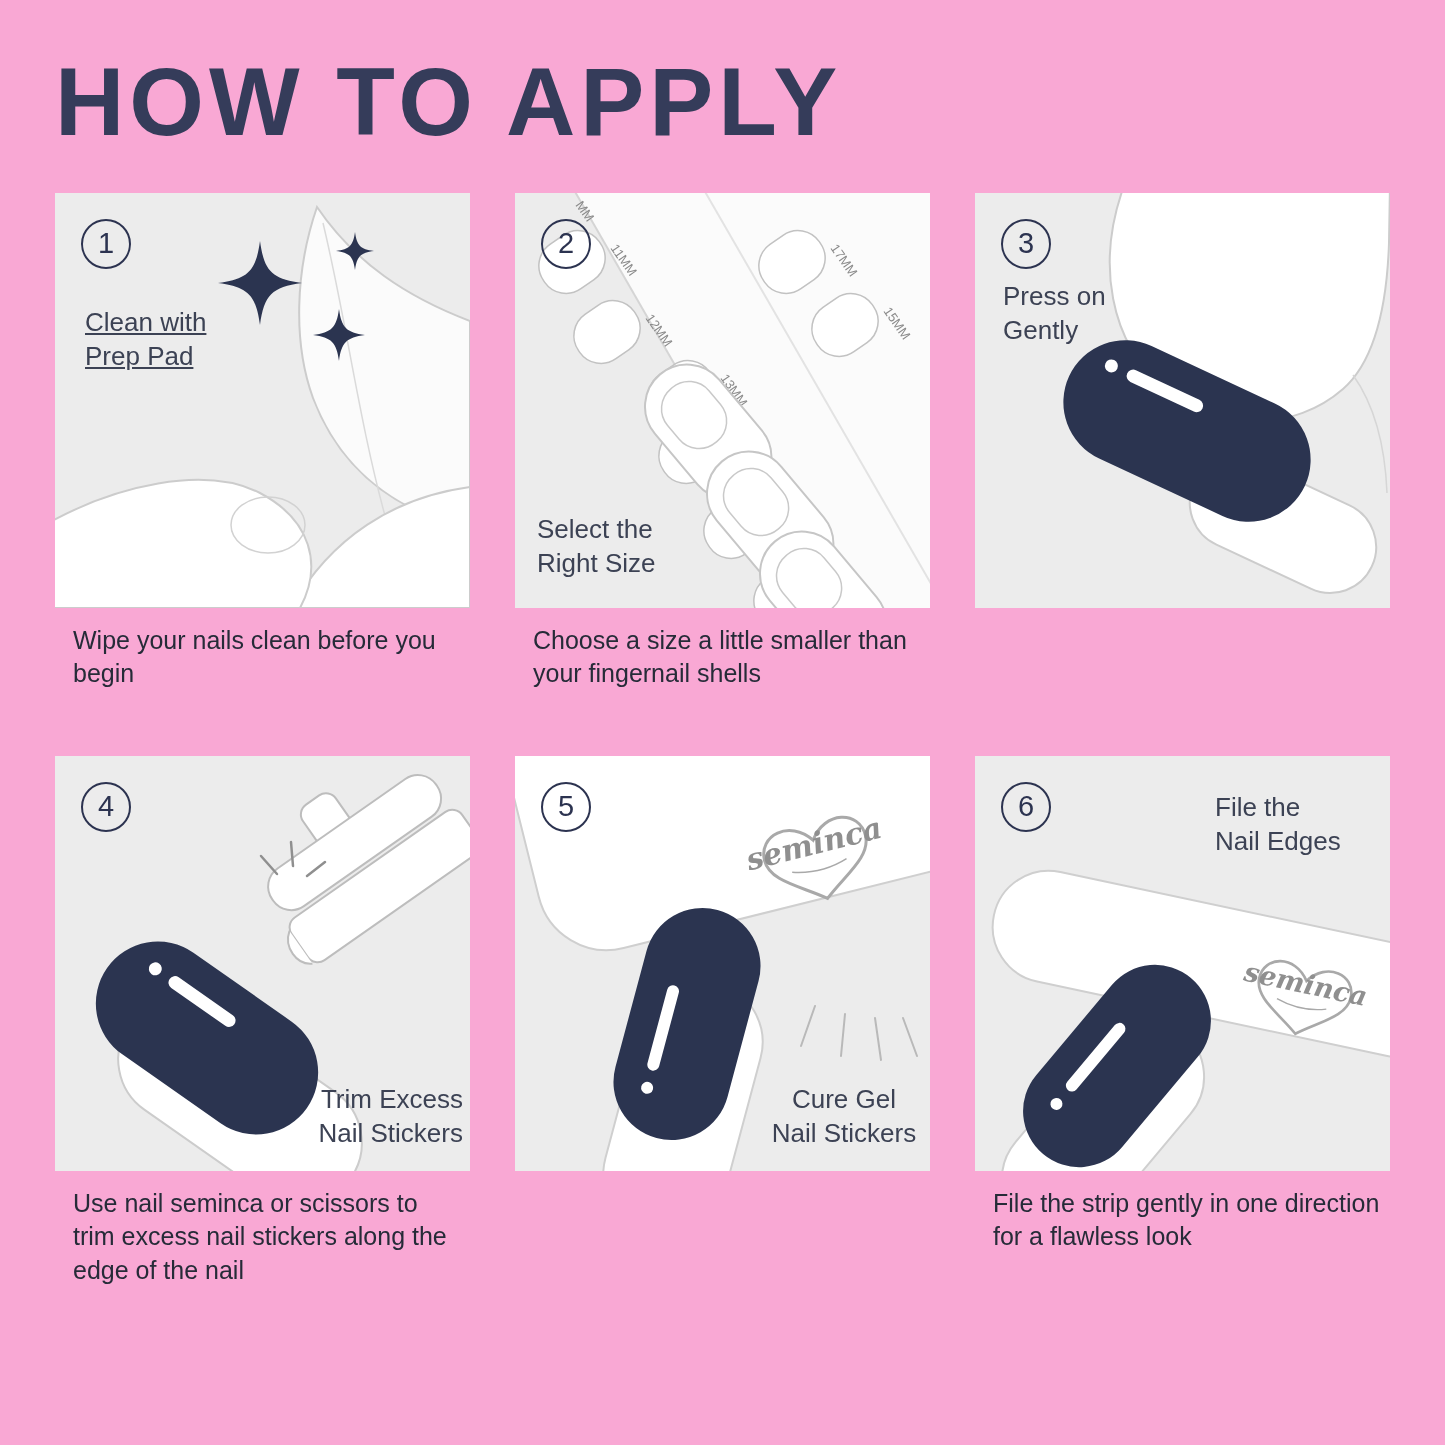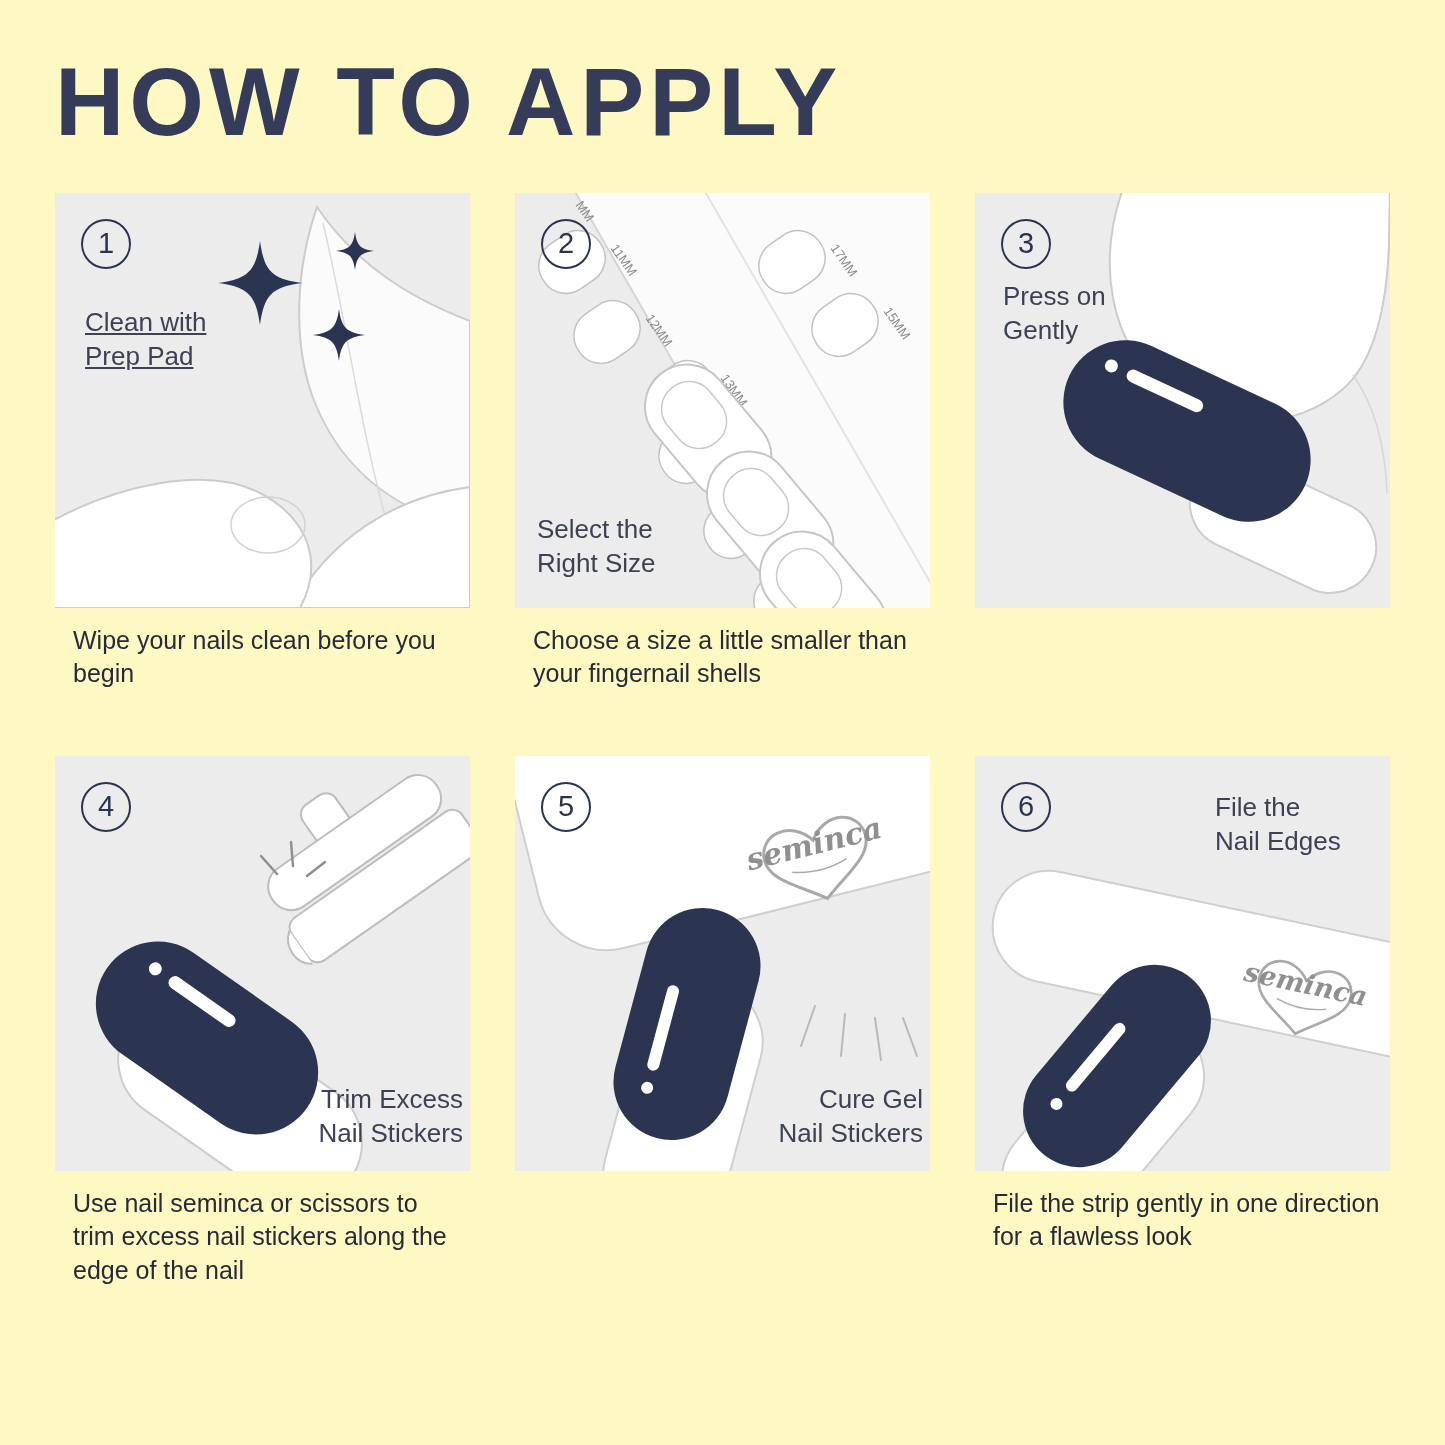--- a/index.html
+++ b/index.html
@@ -1,17 +1,17 @@
 <!DOCTYPE html>
 <html><head>
 <meta charset="utf-8">
 <style>
   html,body{margin:0;padding:0;background:#ffffff;}
   body{width:1445px;height:1445px;font-family:"Liberation Sans",sans-serif;color:#23293a;overflow:hidden;}
-  .sheet{width:1445px;height:1445px;position:relative;background:#fef9c3;}
+  .sheet{width:1445px;height:1445px;position:relative;background:#f9a8d4;}
   h1.title{
     margin:0;padding:52px 0 0 55px;
     font-size:96px;font-weight:800;letter-spacing:5px;
     color:#353c5a;line-height:1.05;
   }
   .grid{
     display:grid;grid-template-columns:repeat(3,415px);
     column-gap:45px;row-gap:24px;
     margin:40px 0 0 55px;
   }
@@ -26,21 +26,21 @@
     border:2.5px solid #2c3350;border-radius:50%;
     display:flex;align-items:center;justify-content:center;
     font-size:29px;color:#2c3350;background:transparent;z-index:3;
   }
   .lb{position:absolute;font-size:26px;color:#3c4254;line-height:1.32;z-index:3;}
   .lb span{display:block;}
   .s1 .lb{left:30px;top:112px;text-decoration:underline;}
   .s2 .lb{left:22px;top:319px;}
   .s3 .lb{left:28px;top:86px;}
   .s4 .lb{left:246px;top:326px;width:162px;text-align:right;}
-  .s5 .lb{left:250px;top:326px;width:158px;text-align:right;}
+  .s5 .lb{left:250px;top:326px;width:158px;text-align:center;}
   .s6 .lb{left:240px;top:34px;width:164px;text-align:left;}
   .caption{
     margin:16px 0 0 0;padding:0 6px 0 18px;
     font-size:25px;line-height:1.34;color:#262b38;
     min-height:108px;
   }
 </style>
 </head>
 <body>
 

